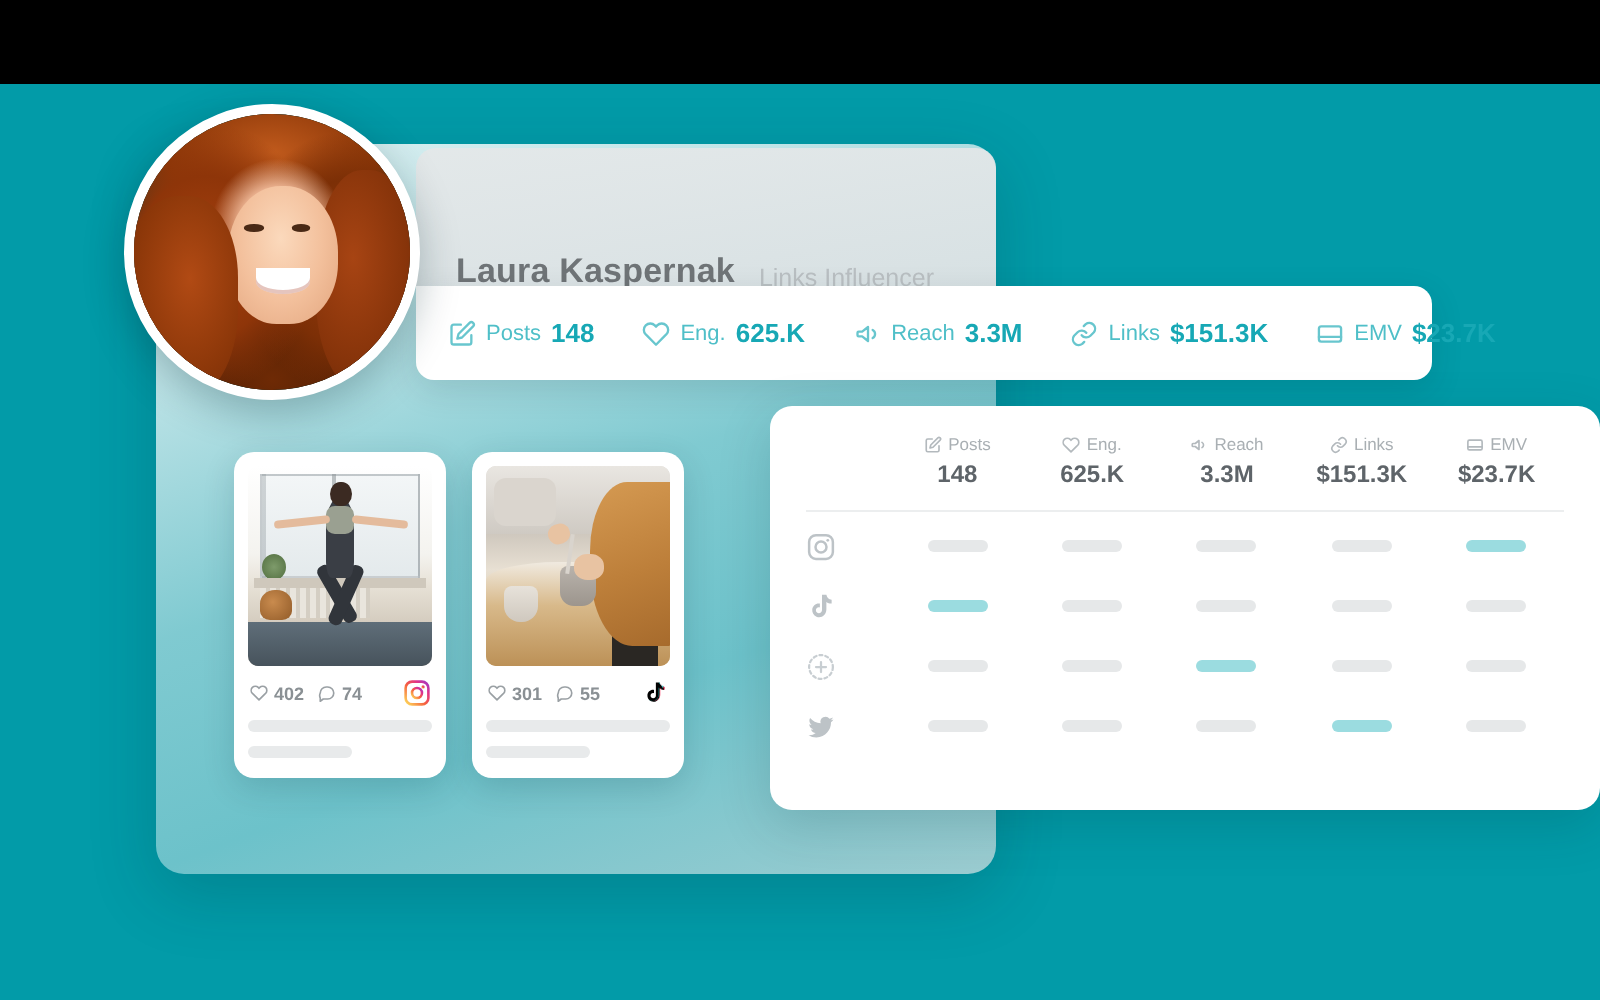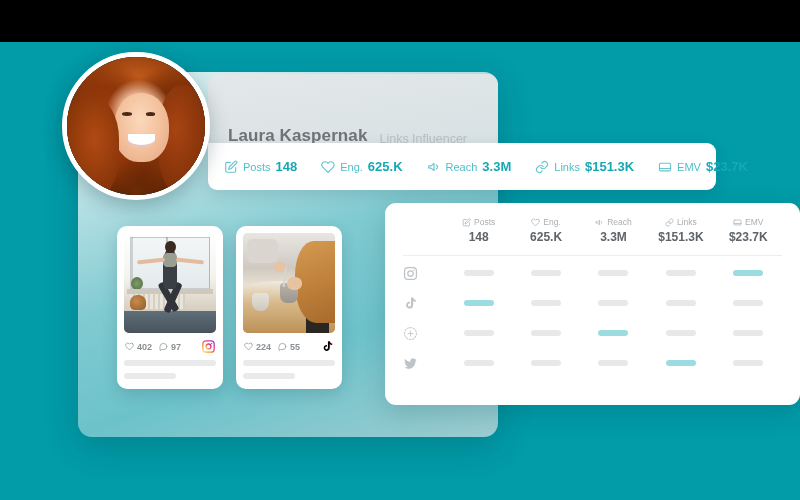--- a/index.html
+++ b/index.html
@@ -514,21 +514,21 @@
           </svg>
         </span>
         <span class="num">402</span>
       </span>
       <span class="meta-item">
         <span class="mi">
           <svg viewBox="0 0 24 24" fill="none" stroke="#9AA0A4" stroke-width="2.2" stroke-linecap="round" stroke-linejoin="round">
             <path d="M21 12a8 8 0 0 1-8 8H7l-4 3v-4.2A8 8 0 0 1 3 12a8 8 0 0 1 8-8h2a8 8 0 0 1 8 8z"></path>
           </svg>
         </span>
-        <span class="num">97</span>
+        <span class="num">74</span>
       </span>
       <span class="meta-spacer"></span>
       <span class="platform-badge">
         <svg viewBox="0 0 24 24">
           <defs>
             <linearGradient id="igGrad" x1="0" y1="1" x2="1" y2="0">
               <stop offset="0" stop-color="#FEDC5B"></stop>
               <stop offset="0.45" stop-color="#F5603F"></stop>
               <stop offset="0.75" stop-color="#E0338A"></stop>
               <stop offset="1" stop-color="#9B37C9"></stop>
@@ -557,21 +557,21 @@
       <div class="hand-l"></div>
       <div class="hand-r"></div>
     </div>
     <div class="post-meta">
       <span class="meta-item">
         <span class="mi">
           <svg viewBox="0 0 24 24" fill="none" stroke="#9AA0A4" stroke-width="2.2" stroke-linecap="round" stroke-linejoin="round">
             <path d="M20.8 4.6a5.5 5.5 0 0 0-7.8 0L12 5.7l-1-1.1a5.5 5.5 0 0 0-7.8 7.8l1.1 1L12 21.2l7.7-7.8 1.1-1a5.5 5.5 0 0 0 0-7.8z"></path>
           </svg>
         </span>
-        <span class="num">224</span>
+        <span class="num">301</span>
       </span>
       <span class="meta-item">
         <span class="mi">
           <svg viewBox="0 0 24 24" fill="none" stroke="#9AA0A4" stroke-width="2.2" stroke-linecap="round" stroke-linejoin="round">
             <path d="M21 12a8 8 0 0 1-8 8H7l-4 3v-4.2A8 8 0 0 1 3 12a8 8 0 0 1 8-8h2a8 8 0 0 1 8 8z"></path>
           </svg>
         </span>
         <span class="num">55</span>
       </span>
       <span class="meta-spacer"></span>

